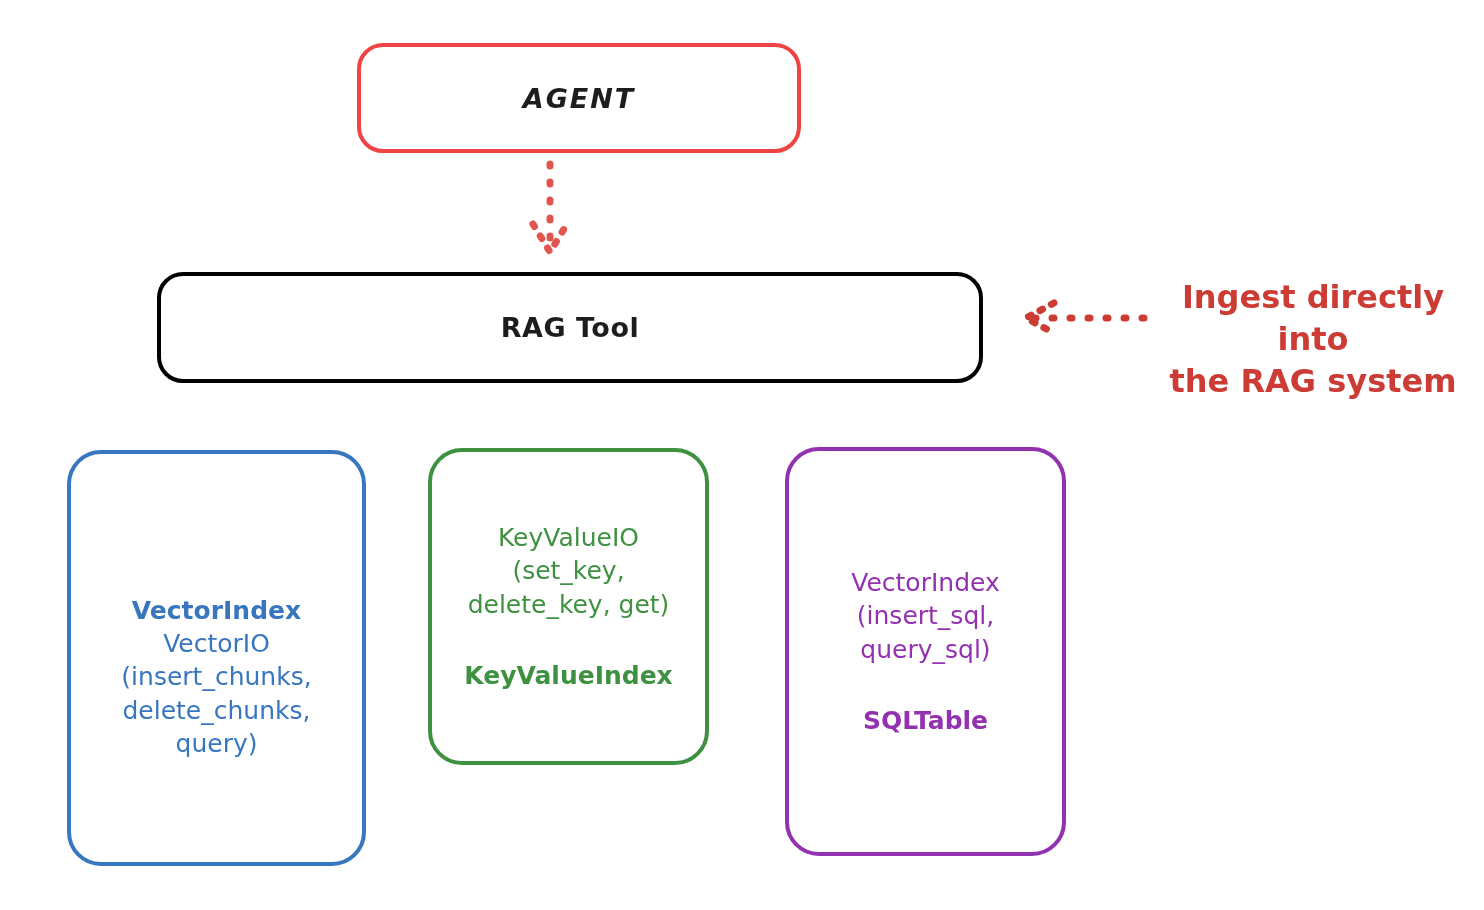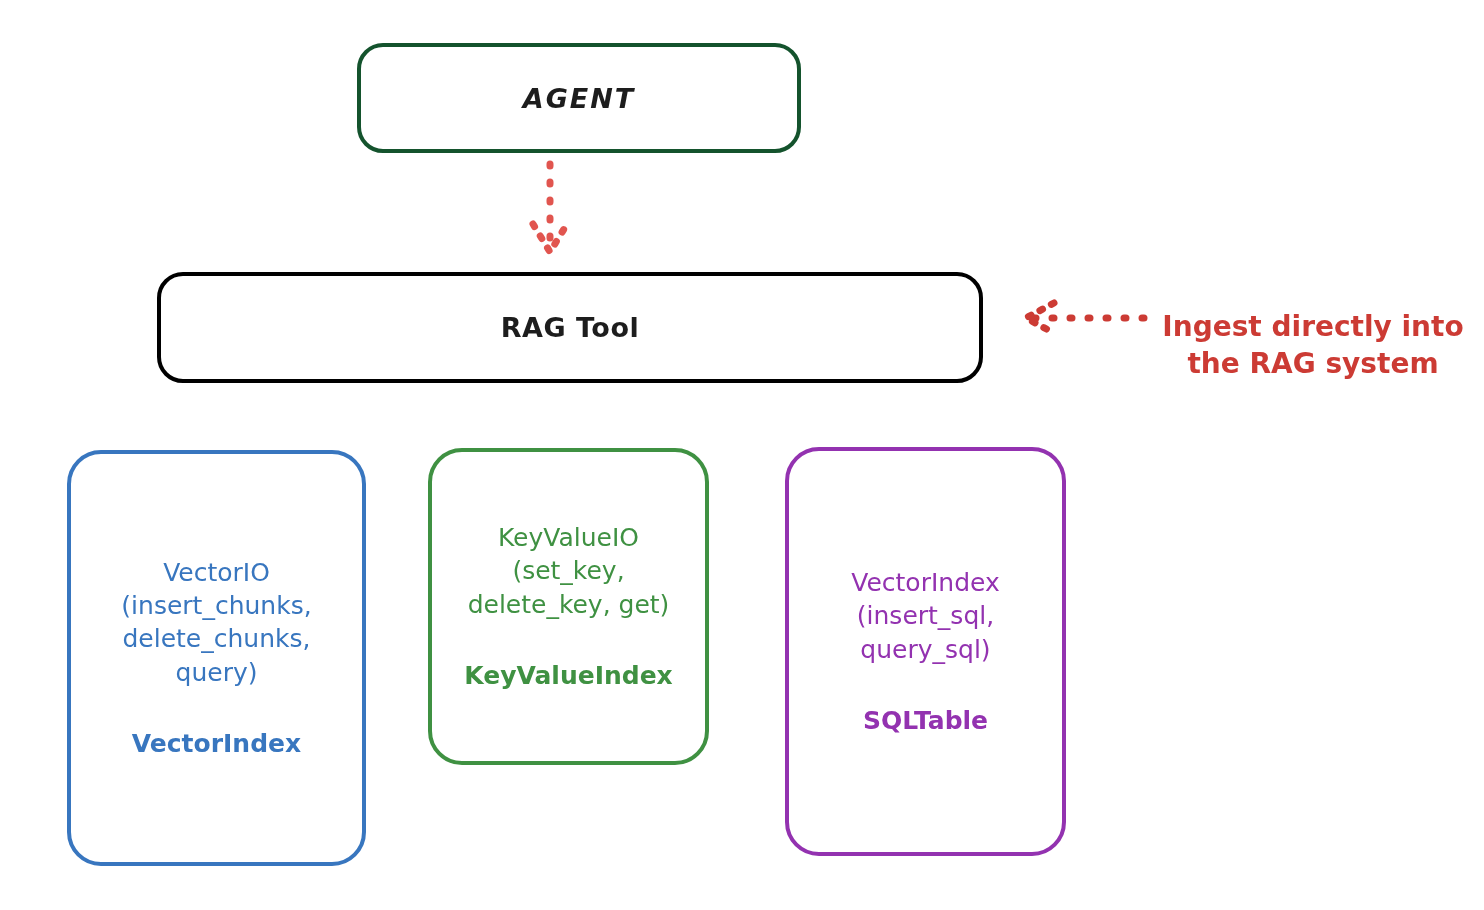--- a/index.html
+++ b/index.html
@@ -26,21 +26,21 @@
     align-items: center;
     justify-content: center;
     text-align: center;
   }
   
   .box-agent {
     left: 357px;
     top: 43px;
     width: 444px;
     height: 110px;
-    border: 4px solid #14532d;
+    border: 4px solid #ef4444;
     border-radius: 26px;
   }
   .box-rag {
     left: 157px;
     top: 272px;
     width: 826px;
     height: 111px;
     border: 4px solid #000000;
     border-radius: 26px;
   }
@@ -116,26 +116,25 @@
     width: 130px;
     height: 44px;
   }
   .annotation {
     position: absolute;
     left: 1148px;
     top: 276px;
     width: 330px;
     color: #cc3b34;
     font-family: "DejaVu Sans", sans-serif;
-    font-size: 28px;
+    font-size: 32px;
     line-height: 1.32;
     font-weight: 600;
     text-align: center;
     white-space: pre-line;
-    margin-top: 33px;
   }
 </style>
 </head>
 <body>
 
 <div id="canvas">
 
   <div class="node box-agent">
     <span class="label-black label-agent">AGENT</span>
   </div>
@@ -151,25 +150,25 @@
 
   <svg class="arrow-left-dotted" viewBox="0 0 130 44">
     <line x1="126" y1="22" x2="14" y2="22" stroke="#cc3b34" stroke-width="7" stroke-linecap="round" stroke-dasharray="2 16"></line>
     <path d="M 36 7 L 8 22 L 36 37" fill="none" stroke="#cc3b34" stroke-width="7" stroke-linecap="round" stroke-linejoin="round" stroke-dasharray="3 10"></path>
   </svg>
 
   <div class="annotation">Ingest directly into
 the RAG system</div>
 
   <div class="node box-store box-vector">
+    <div class="store-text store-index c-blue">VectorIndex</div>
     <div class="store-text store-api c-blue">VectorIO
 (insert_chunks,
 delete_chunks,
 query)</div>
-    <div class="store-text store-index c-blue">VectorIndex</div>
   </div>
 
   <div class="node box-store box-keyvalue">
     <div class="store-text store-api c-green">KeyValueIO
 (set_key,
 delete_key, get)</div>
     <div class="store-text store-index c-green">KeyValueIndex</div>
   </div>
 
   <div class="node box-store box-relational">

